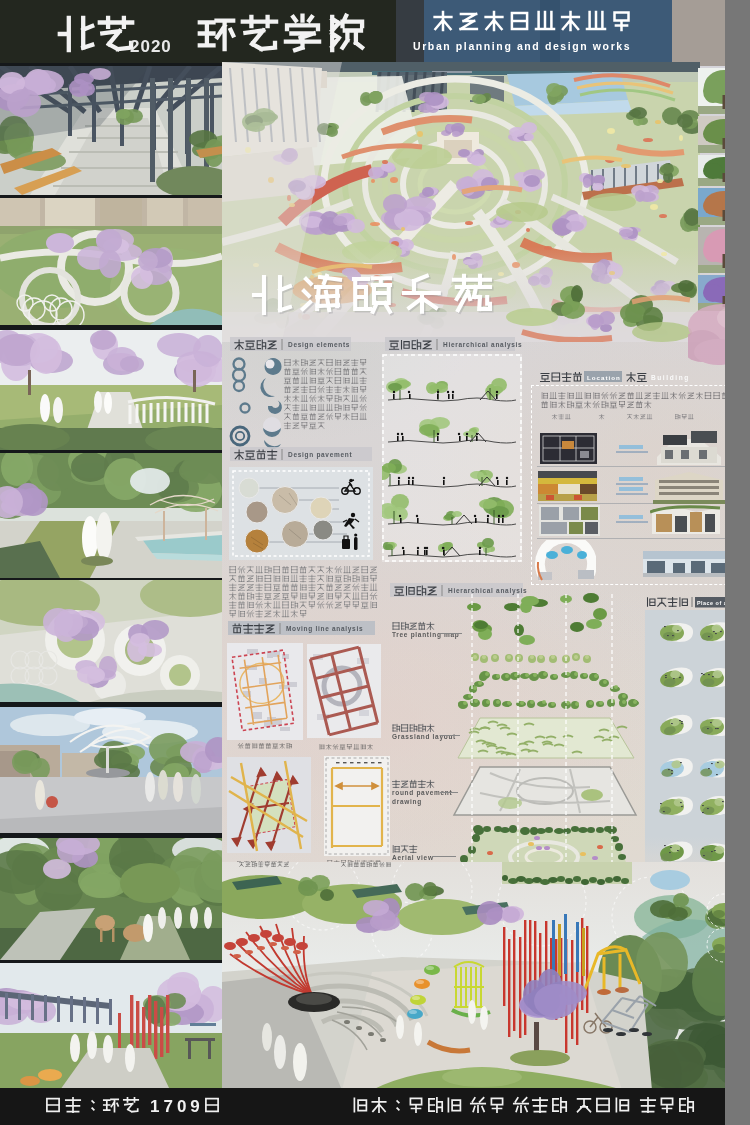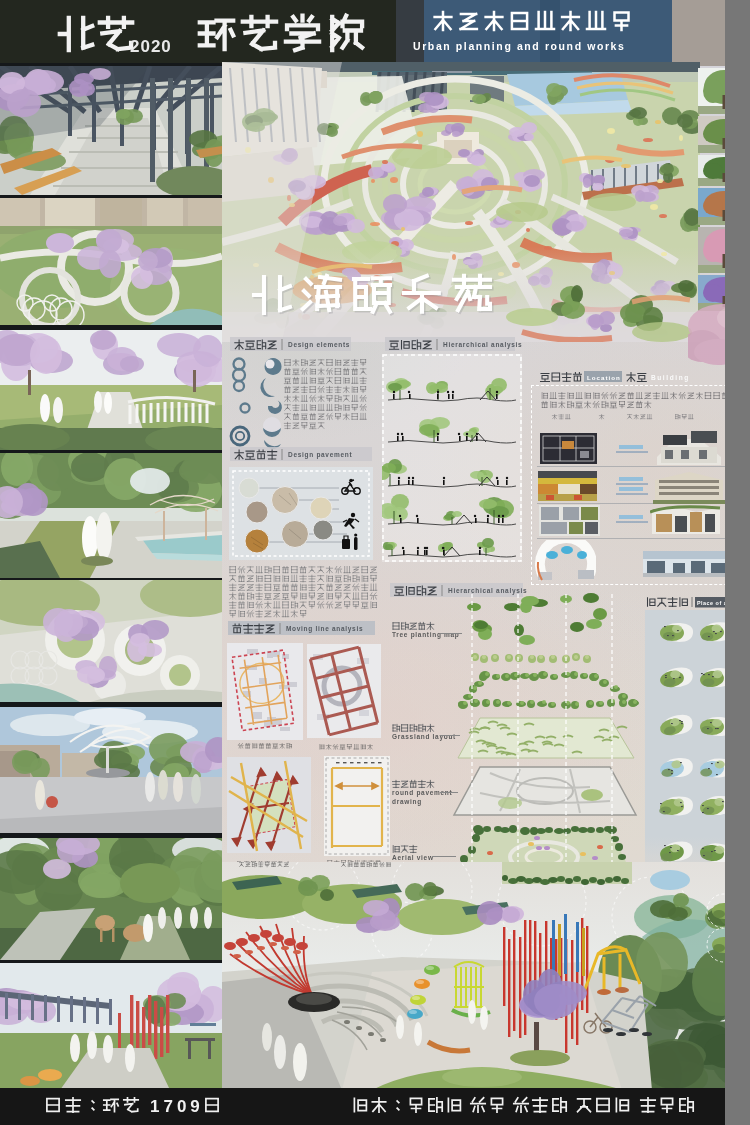--- a/index.html
+++ b/index.html
@@ -41,21 +41,21 @@
       <path d="M47.0 12.0 L47.0 30.0 M38.6 17.0 L55.4 17.0 M47.0 20.0 L39.4 29.0 M47.0 20.0 L54.6 29.0" stroke="#ffffff" stroke-width="2.50" fill="none" stroke-linecap="square"></path>
       <path d="M64.9 14.0 L80.1 14.0 M80.1 14.0 L67.5 21.0 M67.5 21.0 L78.1 21.0 M78.1 21.0 L64.5 29.0 M64.5 29.0 L80.9 29.0" stroke="#ffffff" stroke-width="2.50" fill="none" stroke-linecap="square"></path>
       <path d="M98.0 12.0 L98.0 30.0 M89.6 17.0 L106.4 17.0 M98.0 20.0 L90.4 29.0 M98.0 20.0 L105.6 29.0" stroke="#ffffff" stroke-width="2.50" fill="none" stroke-linecap="square"></path>
       <path d="M115.9 13.0 L131.1 13.0 M115.9 13.0 L115.9 29.0 M131.1 13.0 L131.1 29.0 M115.9 29.0 L131.1 29.0 M115.9 21.0 L131.1 21.0" stroke="#ffffff" stroke-width="2.50" fill="none" stroke-linecap="square"></path>
       <path d="M142.6 12.0 L142.6 29.0 M149.0 12.0 L149.0 29.0 M155.4 12.0 L155.4 29.0 M140.0 29.0 L158.0 29.0" stroke="#ffffff" stroke-width="2.50" fill="none" stroke-linecap="square"></path>
       <path d="M174.5 12.0 L174.5 30.0 M166.1 17.0 L182.9 17.0 M174.5 20.0 L166.9 29.0 M174.5 20.0 L182.1 29.0" stroke="#ffffff" stroke-width="2.50" fill="none" stroke-linecap="square"></path>
       <path d="M193.6 12.0 L193.6 29.0 M200.0 12.0 L200.0 29.0 M206.4 12.0 L206.4 29.0 M191.0 29.0 L209.0 29.0" stroke="#ffffff" stroke-width="2.50" fill="none" stroke-linecap="square"></path>
       <path d="M218.5 12.6 L232.5 12.6 M218.5 12.6 L218.5 20.6 M232.5 12.6 L232.5 20.6 M218.5 20.6 L232.5 20.6 M225.5 20.6 L225.5 30.0 M219.9 25.4 L231.1 25.4" stroke="#ffffff" stroke-width="2.50" fill="none" stroke-linecap="square"></path>
     </svg>
 
-<div class="abs en" style="left:413px;top:40px;width:260px;font-size:10.5px;font-weight:bold;color:#fff;letter-spacing:1.6px;">Urban planning and round works</div>
+<div class="abs en" style="left:413px;top:40px;width:260px;font-size:10.5px;font-weight:bold;color:#fff;letter-spacing:1.6px;">Urban planning and design works</div>
 
 <div class="abs" style="left:0;top:63px;width:222px;height:1030px;background:#15181a;"></div>
 
 <svg class="abs" style="left:0px;top:66px" width="222" height="129" viewBox="0 0 222 129">
       <rect width="222" height="129" fill="#c9cdc7"></rect>
       <polygon points="30,129 195,129 155,42 85,42" fill="#dedfd9"></polygon>
       <polygon points="55,129 170,129 148,52 98,52" fill="#cfd0ca"></polygon>
       <g stroke="#b8bab2" stroke-width="2">
         <line x1="85" y1="60" x2="160" y2="60"></line>
         <line x1="77" y1="72" x2="169" y2="72"></line>

